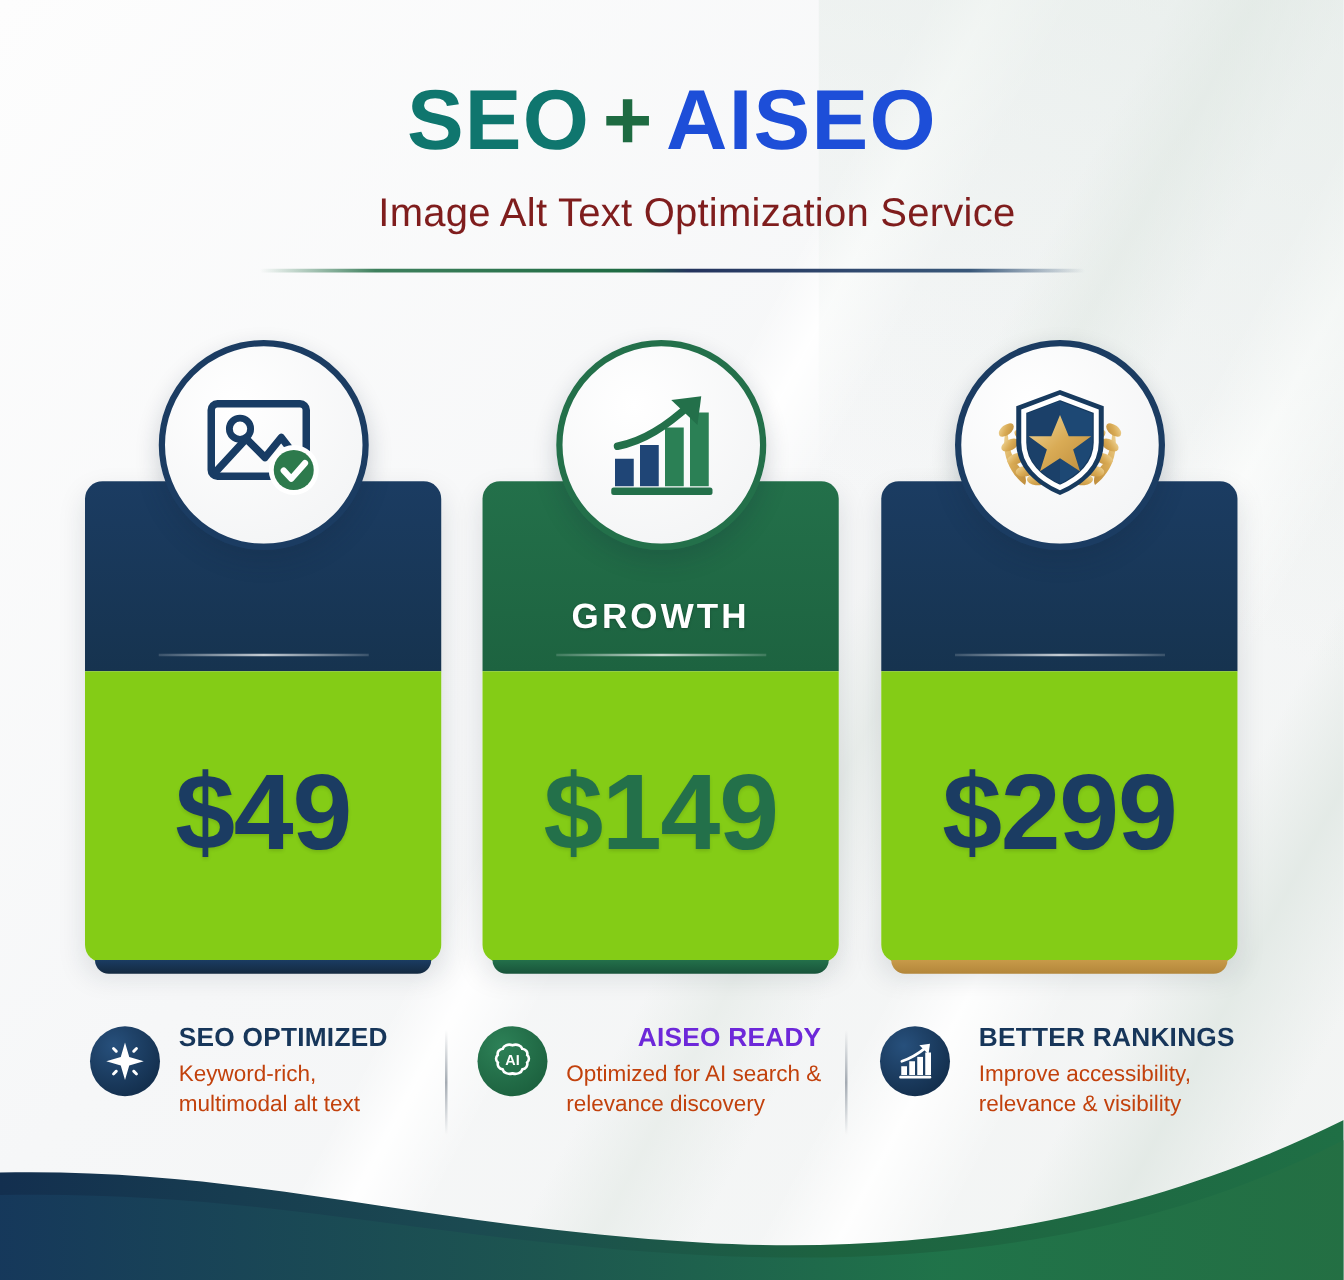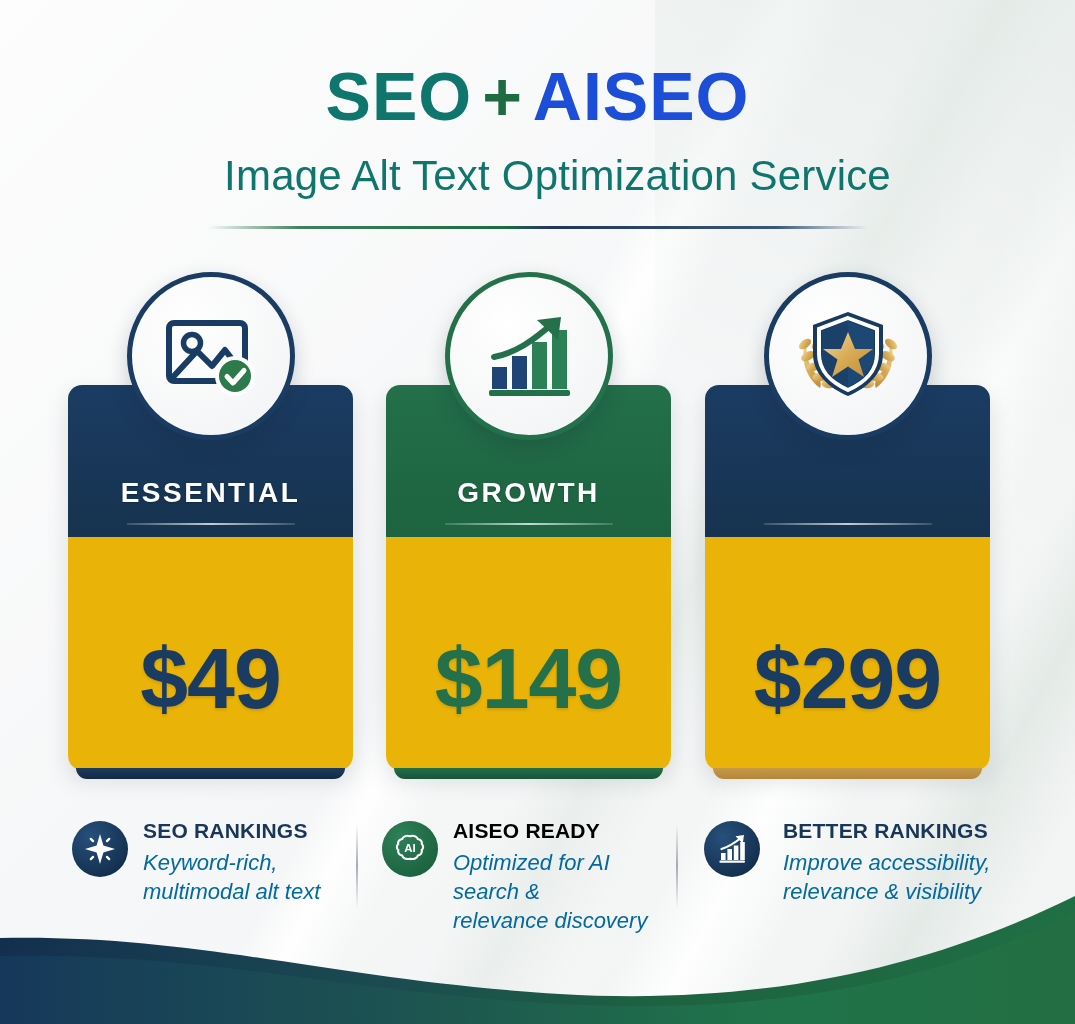--- a/index.html
+++ b/index.html
@@ -39,21 +39,21 @@
   .title{
     margin-top:62px;
     font-size:68px; font-weight:bold; letter-spacing:1px;
     line-height:1;
   }
   .title .seo{ color:#0f766e; }
   .title .plus{ color:#1e6b42; padding:0 10px; }
   .title .aiseo{ color:#1d4ed8; }
   .subtitle{
     margin-top:22px;
-    font-size:42px; color:#0f766e; font-weight:400; letter-spacing:.2px;margin-left:40px;
+    font-size:32px; color:#7f1d1d; font-weight:400; letter-spacing:.2px;margin-left:40px;
   }
   .head-rule{
     margin:26px auto 0; width:660px; height:3px;
     background:linear-gradient(90deg,
       rgba(30,107,66,0) 0%,
       rgba(30,107,66,.85) 14%,
       #1e6b42 45%,
       #24345e 52%,
       rgba(24,60,100,.85) 86%,
       rgba(24,60,100,0) 100%);
@@ -88,24 +88,24 @@
     letter-spacing:2.5px; margin-bottom:14px;
     text-shadow:0 1px 2px rgba(0,0,0,.25);
   }
   .card-underline{
     width:168px; height:2px; margin-bottom:12px;
     background:linear-gradient(90deg, rgba(255,255,255,.15), rgba(255,255,255,.75), rgba(255,255,255,.15));
   }
 
   .card-body{
     height:233px;
-    background:#eab308;
+    background:#84cc16;
     border-radius:0 0 14px 14px;
     display:flex; align-items:flex-start; justify-content:center;
-    padding-top:92px;
+    padding-top:64px;
     position:relative;
   }
   .price{
     font-size:86px; font-weight:bold; letter-spacing:-1px;
     text-shadow:0 2px 3px rgba(0,0,0,.12);
   }
   .price-navy{ color:#1b3c62; }
   .price-green{ color:#23704a; }
 
   .card-accent{
@@ -146,22 +146,22 @@
     width:56px; height:56px; border-radius:50%;
     display:flex; align-items:center; justify-content:center;
     margin-top:3px;
   }
   .fi-navy{ background:radial-gradient(circle at 34% 28%,#27507c,#14304f 75%); }
   .fi-green{ background:radial-gradient(circle at 34% 28%,#2d8157,#1d6340 75%); }
 
   .f-text{ padding-top:1px; }
   .f-title{ font-size:21px; font-weight:bold; letter-spacing:.2px; line-height:1.15; }
   .ft-navy{ color:#17365a; }
-  .ft-green{ color:#000000; }
-  .f-desc{ margin-top:5px; font-size:22px; color:#0369a1; line-height:1.32;font-style:italic; }
+  .ft-green{ color:#6d28d9;text-align:right; }
+  .f-desc{ margin-top:5px; font-size:18px; color:#c2410c; line-height:1.32; }
 
   .f-sep{
     width:2px; height:84px; margin-top:6px;
     background:linear-gradient(180deg, rgba(160,168,176,0), rgba(150,158,167,.85), rgba(160,168,176,0));
     flex:0 0 auto;
   }
 </style>
 </head>
 <body>
 
@@ -184,21 +184,20 @@
       <div class="icon-badge ring-navy">
         <svg width="104" height="92" viewBox="0 0 104 92">
           <rect x="10" y="13" width="76" height="58" rx="5" fill="none" stroke="#183c64" stroke-width="6"></rect>
           <circle cx="33" cy="33" r="8.5" fill="none" stroke="#183c64" stroke-width="5.5"></circle>
           <path d="M14 67 L38 41 L53 56 L66 40 L83 62" fill="none" stroke="#183c64" stroke-width="6" stroke-linejoin="round" stroke-linecap="round"></path>
           <circle cx="76" cy="66" r="20" fill="#ffffff"></circle>
           <circle cx="76" cy="66" r="16" fill="#2d7a4c"></circle>
           <path d="M68 66.5 L74 73 L85 60.5" fill="none" stroke="#ffffff" stroke-width="5" stroke-linecap="round" stroke-linejoin="round"></path>
         </svg>
       </div>
-      <div class="card-title">ESSENTIAL</div>
       <div class="card-underline"></div>
     </div>
     <div class="card-body">
       <div class="price price-navy">$49</div>
     </div>
     <div class="card-accent accent-navy"></div>
   </div>
 
   <div class="card card-2">
     <div class="card-head head-green">
@@ -282,21 +281,21 @@
     <div class="f-icon fi-navy">
       <svg width="36" height="36" viewBox="0 0 36 36">
         <path d="M18 3 L21.4 14.6 L33 18 L21.4 21.4 L18 33 L14.6 21.4 L3 18 L14.6 14.6 Z" fill="#ffffff"></path>
         <rect x="7.2" y="7.8" width="5.4" height="2.3" rx="1.1" transform="rotate(45 9.9 9)" fill="#ffffff"></rect>
         <rect x="23.4" y="7.8" width="5.4" height="2.3" rx="1.1" transform="rotate(-45 26.1 9)" fill="#ffffff"></rect>
         <rect x="7.2" y="25.9" width="5.4" height="2.3" rx="1.1" transform="rotate(-45 9.9 27)" fill="#ffffff"></rect>
         <rect x="23.4" y="25.9" width="5.4" height="2.3" rx="1.1" transform="rotate(45 26.1 27)" fill="#ffffff"></rect>
       </svg>
     </div>
     <div class="f-text">
-      <div class="f-title ft-navy">SEO RANKINGS</div>
+      <div class="f-title ft-navy">SEO OPTIMIZED</div>
       <div class="f-desc">
         <span>Keyword-rich,</span><br>
         <span>multimodal alt text</span>
       </div>
     </div>
   </div>
 
   <div class="f-sep"></div>
 
   <div class="feature f2">

